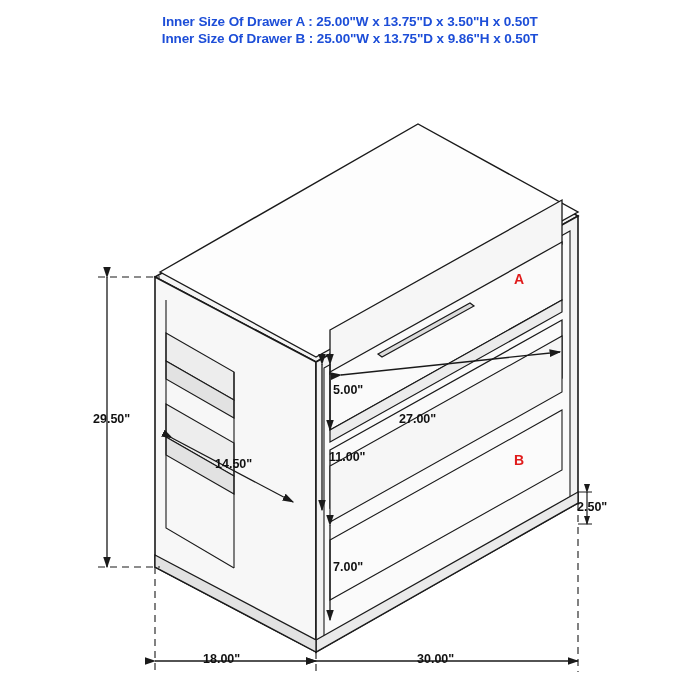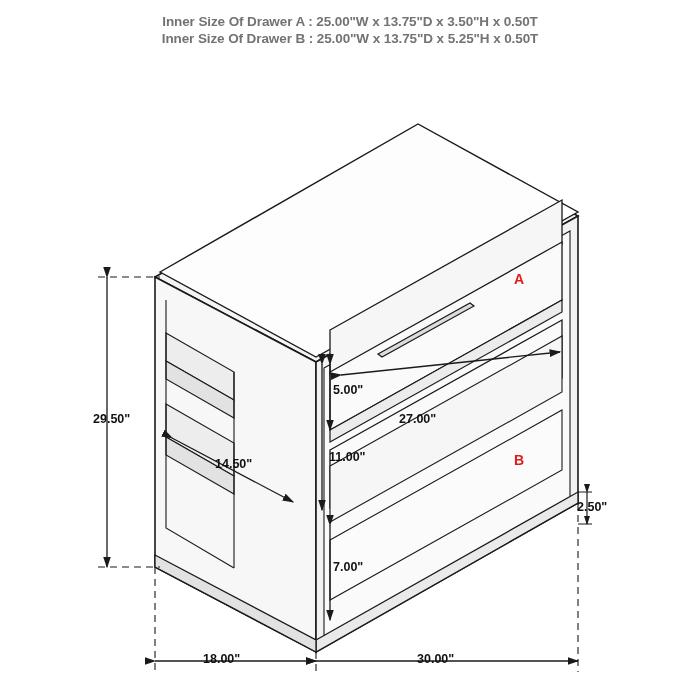--- a/index.html
+++ b/index.html
@@ -15,21 +15,21 @@
     font-family: "Liberation Sans", sans-serif;
     overflow: hidden;
   }
   .hdr {
     position: absolute;
     left: 0;
     width: 700px;
     text-align: center;
     font-weight: bold;
     font-size: 13.5px;
-    color: #737373;
+    color: #1d4ed8;
     letter-spacing: -0.1px;
   }
   #hdr1 { top: 14px; }
   #hdr2 { top: 31px; }
 
   svg.art {
     position: absolute;
     left: 0;
     top: 0;
   }
@@ -46,21 +46,21 @@
     font-weight: bold;
     color: #e01b1b;
   }
 </style>
 </head>
 <body>
 
 <div id="page">
 
   <div class="hdr" id="hdr1">Inner Size Of Drawer A : 25.00"W x 13.75"D x 3.50"H x 0.50T</div>
-  <div class="hdr" id="hdr2">Inner Size Of Drawer B : 25.00"W x 13.75"D x 5.25"H x 0.50T</div>
+  <div class="hdr" id="hdr2">Inner Size Of Drawer B : 25.00"W x 13.75"D x 9.86"H x 0.50T</div>
 
   <svg class="art" width="700" height="700" viewBox="0 0 700 700">
     <defs>
       <marker id="ah" markerWidth="9" markerHeight="9" refX="8" refY="3" orient="auto" markerUnits="strokeWidth">
         <path d="M0,0 L9,3 L0,6 z" fill="#1a1a1a"></path>
       </marker>
       <marker id="ahs" markerWidth="8" markerHeight="8" refX="7" refY="2.6" orient="auto" markerUnits="strokeWidth">
         <path d="M0,0 L8,2.6 L0,5.2 z" fill="#1a1a1a"></path>
       </marker>
     </defs>

